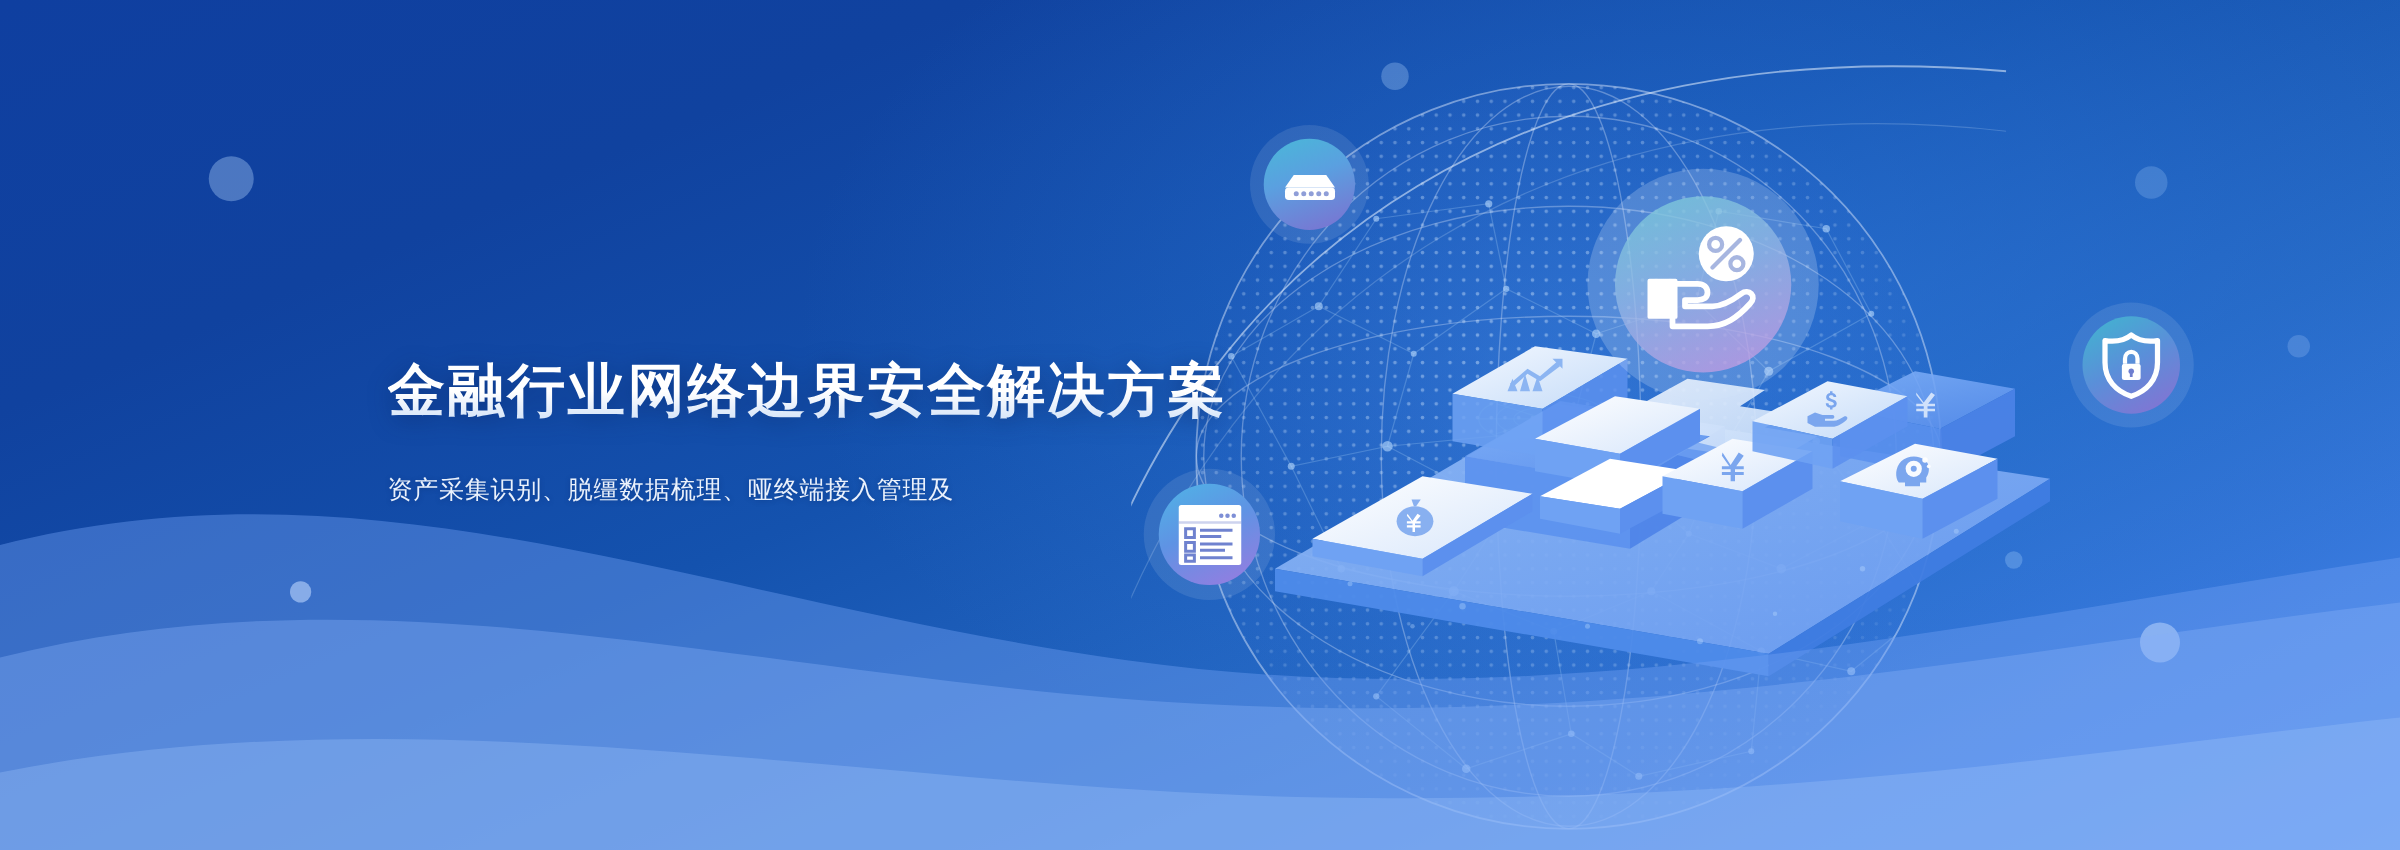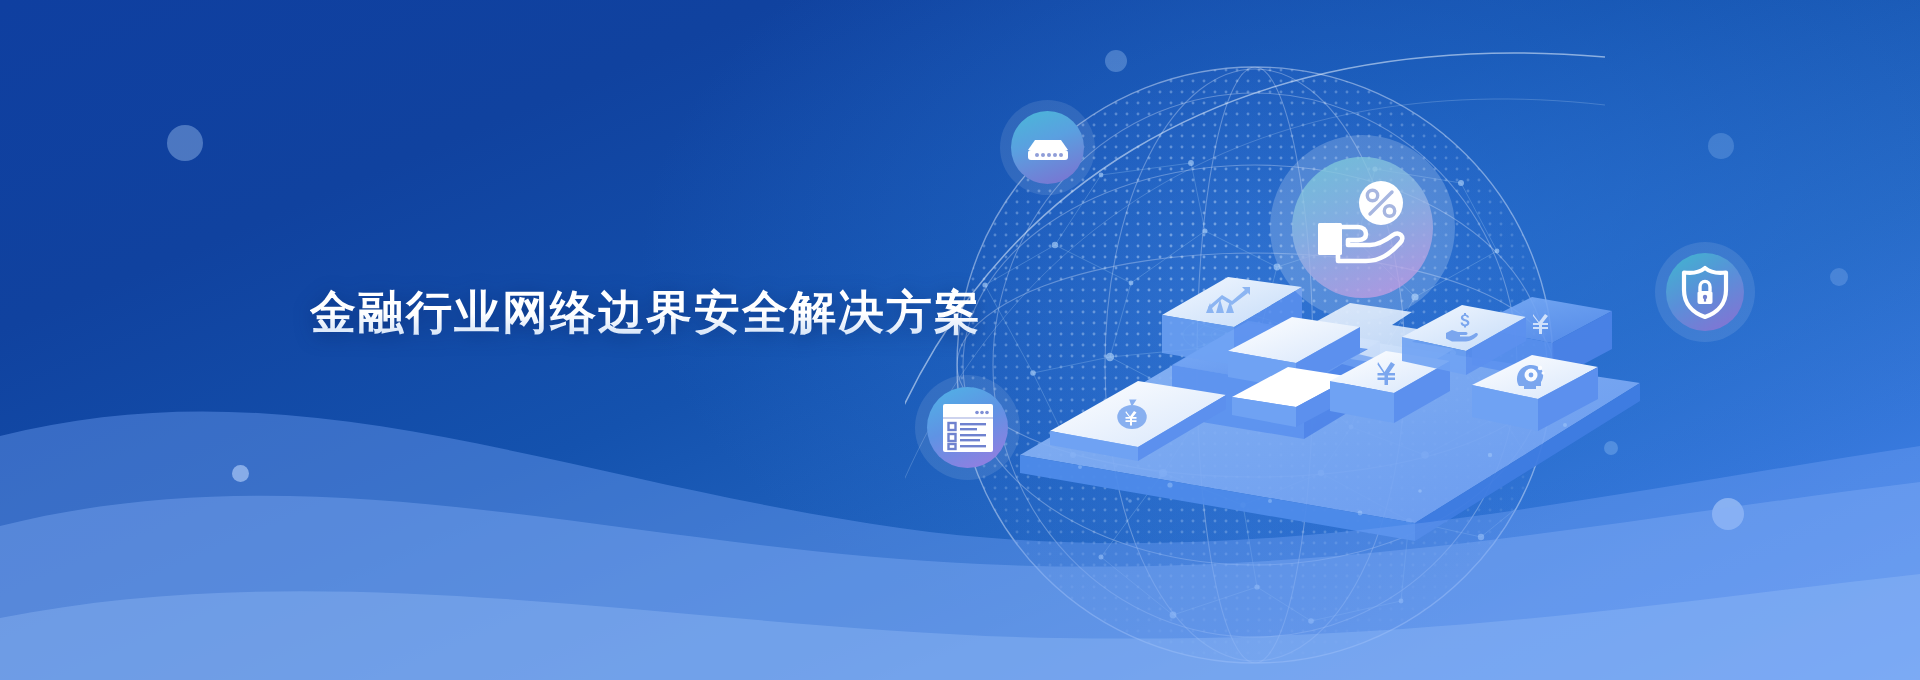--- a/index.html
+++ b/index.html
@@ -395,16 +395,17 @@
     <svg viewBox="0 0 1920 330" preserveAspectRatio="none" xmlns="http://www.w3.org/2000/svg">
       <path d="M0 86 C 300 10, 560 130, 900 178 C 1240 226, 1560 150, 1920 96 L1920 330 L0 330 Z" fill="#6fa0f3" fill-opacity=".42"></path>
       <path d="M0 176 C 320 96, 620 198, 980 214 C 1330 230, 1620 168, 1920 132 L1920 330 L0 330 Z" fill="#86b1f6" fill-opacity=".38"></path>
       <path d="M0 268 C 340 200, 700 282, 1060 288 C 1420 294, 1680 250, 1920 224 L1920 330 L0 330 Z" fill="#9cc0f8" fill-opacity=".34"></path>
     </svg>
   </div>
 
   <div id="text-block">
     <div id="hero-title">金融行业网络边界安全解决方案</div>
     <div id="hero-sub">
+      <div>资产采集识别、脱缰数据梳理、哑终端接入管理及</div>
     </div>
   </div>
 
 </div>
 
 </body></html>

